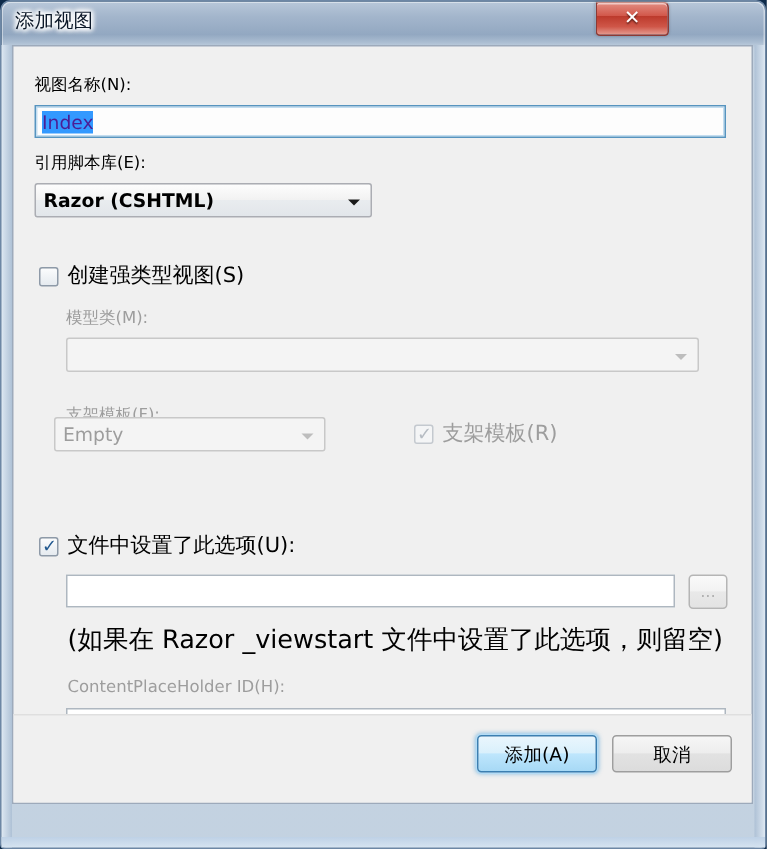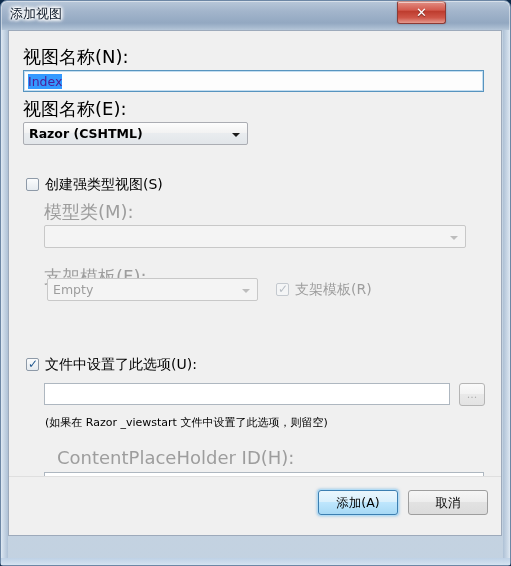--- a/index.html
+++ b/index.html
@@ -123,21 +123,21 @@
     position: absolute;
     left: 0; right: 0; bottom: 0;
     height: 58px;
     background: #f0f0f0;
     border-top: 1px solid #dfdfdf;
   }
 
   
   .label {
     position: absolute;
-    font-size: 18px;
+    font-size: 11px;
     color: #000;
     white-space: nowrap;
     line-height: 16px;
   }
   .label.disabled { color: #9d9d9d; }
 
   .textbox {
     position: absolute;
     box-sizing: border-box;
     background: #ffffff;
@@ -241,21 +241,21 @@
     color: #b0b0b0;
     font-size: 11px;
     text-align: center;
     line-height: 16px;
     padding-top: 3px;
     cursor: default;
   }
 
   .hint {
     position: absolute;
-    font-size: 11px;
+    font-size: 17px;
     color: #000;
     white-space: nowrap;
     text-align: right;
   }
 
   
   .dlg-btn {
     position: absolute;
     box-sizing: border-box;
     width: 80px;
@@ -298,40 +298,40 @@
     <div class="content">
 
       <div class="label" style="left:14px; top:18px;">
         <span>视图名称(N):</span>
       </div>
       <div class="textbox focused" style="left:14px; top:39px; width:461px;">
         <span class="sel">Index</span>
       </div>
 
       <div class="label" style="left:14px; top:70px;">
-        <span>视图名称(E):</span>
+        <span>引用脚本库(E):</span>
       </div>
       <div class="combobox" style="left:14px; top:91px; width:225px;font-weight:bold;">
         <span>Razor (CSHTML)</span>
         <span class="arrow"></span>
       </div>
 
       <div class="checkbox-row" style="left:17px; top:145px;">
         <span class="cb"></span>
         <span class="cb-label">创建强类型视图(S)</span>
       </div>
 
       <div class="label disabled" style="left:35px; top:173px;">模型类(M):</div>
       <div class="combobox disabled" style="left:35px; top:194px; width:422px;">
         <span></span>
         <span class="arrow"></span>
       </div>
 
       <div class="label disabled" style="left:35px; top:238px;">支架模板(F):</div>
-      <div class="combobox disabled" style="left:38px; top:276px; top:247px; width:211px;">
+      <div class="combobox disabled" style="left:27px; top:276px; top:247px; width:181px;">
         <span>Empty</span>
         <span class="arrow"></span>
       </div>
 
       <div class="checkbox-row" style="left:267px; top:250px;">
         <span class="cb disabled">
           <span class="tick">✓</span>
         </span>
         <span class="cb-label disabled">支架模板(R)</span>
       </div>
@@ -346,21 +346,21 @@
 
       <div class="textbox" style="left:35px; top:352px; width:406px;">
         <span></span>
       </div>
       <div class="browse-btn" style="left:450px; top:352px;">
         <span>...</span>
       </div>
 
       <div class="hint" style="left:36px; top:384px;">(如果在 Razor _viewstart 文件中设置了此选项，则留空)</div>
 
-      <div class="label disabled" style="left:48px; top:419px;">ContentPlaceHolder ID(H):</div>
+      <div class="label disabled" style="left:36px; top:419px;">ContentPlaceHolder ID(H):</div>
       <div class="textbox" style="left:35px; top:441px; width:440px;">
         <span>MainContent</span>
       </div>
 
     </div>
 
     <div class="buttonbar">
       <div class="dlg-btn" style="left:399px; top:13px;">取消</div>
       <div class="dlg-btn default" style="left:309px; top:13px;">添加(A)</div>
     </div>

